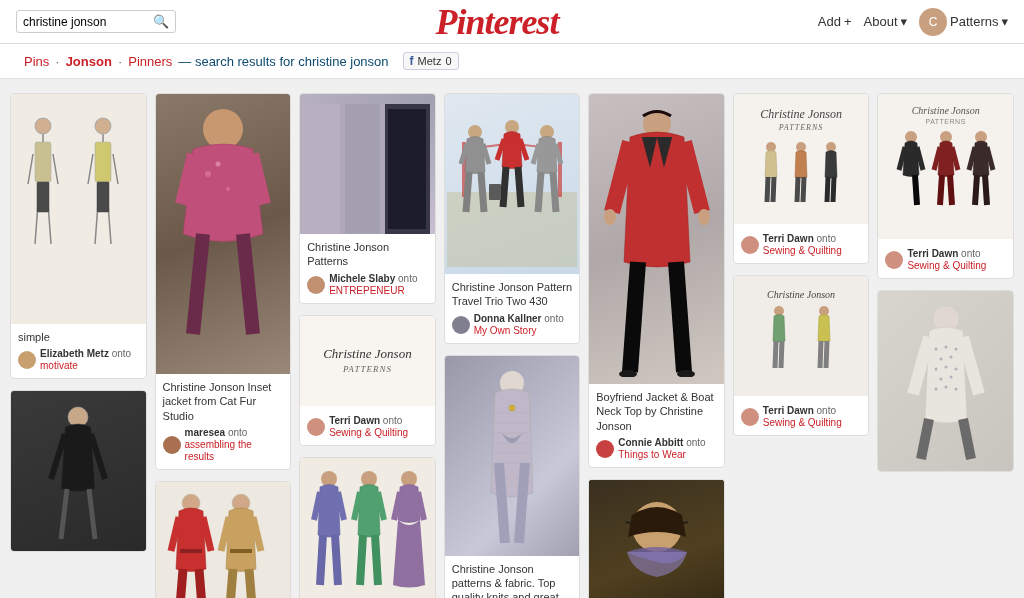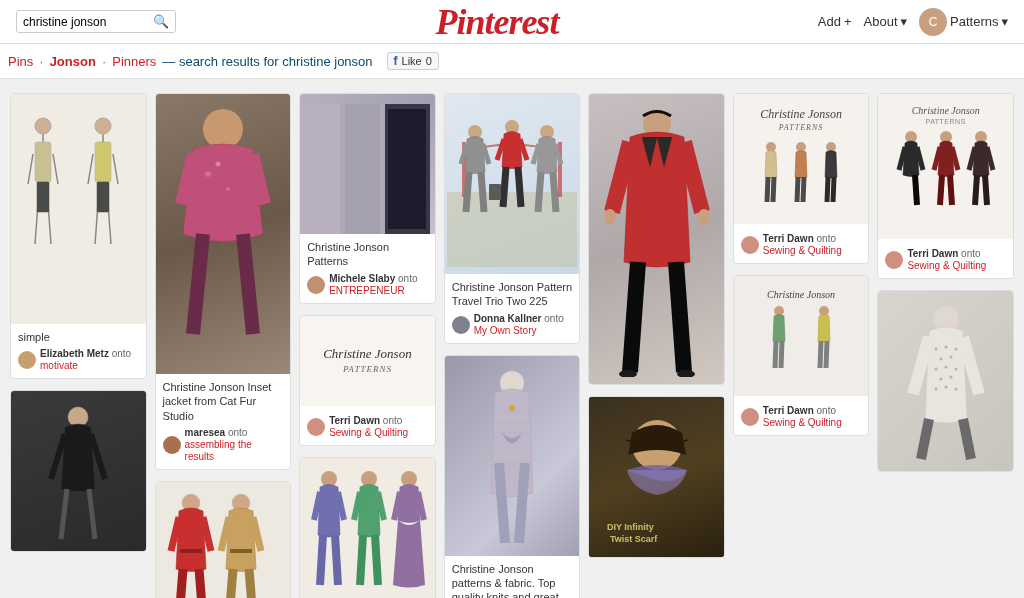--- a/index.html
+++ b/index.html
@@ -67,21 +67,21 @@
       align-items: center;
       justify-content: center;
       color: #fff;
       font-size: 12px;
     }
 
     
     #subheader {
       background: #fff;
       border-bottom: 1px solid #e0e0e0;
-      padding: 8px 8px;
+      padding: 8px 24px;
       display: flex;
       align-items: center;
       gap: 6px;
       font-size: 13px;
     }
     .crumb-link { color: #cb2027; cursor: pointer; text-decoration: none; }
     .crumb-sep { color: #666; }
     .crumb-text { color: #0c4a6e; }
     .fb-like {
       display: flex;
@@ -198,21 +198,21 @@
 
 <div id="subheader">
   <a class="crumb-link">Pins</a>
   <span class="crumb-sep">·</span>
   <a class="crumb-link bold-red">Jonson</a>
   <span class="crumb-sep">·</span>
   <a class="crumb-link">Pinners</a>
   <span class="crumb-text">— search results for christine jonson</span>
   <div class="fb-like">
     <span class="fb-icon">f</span>
-    <span>Like</span>
+    <span>Metz</span>
     <span>0</span>
   </div>
 </div>
 
 <div id="main">
   <div class="masonry">
 
     
     <div class="pin-card">
       <div class="pin-img">
@@ -432,21 +432,21 @@
             <circle cx="100" cy="30" r="7" fill="#c8a880"></circle>
             <path d="M92,37 Q100,32 108,37 L110,70 Q100,73 90,70 Z" fill="#989898" stroke="#787878" stroke-width="0.5"></path>
             <line x1="92" y1="42" x2="86" y2="62" stroke="#989898" stroke-width="5"></line>
             <line x1="108" y1="42" x2="114" y2="62" stroke="#989898" stroke-width="5"></line>
             <path d="M94,70 L91,110" stroke="#888888" stroke-width="7"></path>
             <path d="M106,70 L109,110" stroke="#888888" stroke-width="7"></path>
           </svg>
         </div>
       </div>
       <div class="pin-footer">
-        <div class="pin-desc">Christine Jonson Pattern Travel Trio Two 225</div>
+        <div class="pin-desc">Christine Jonson Pattern Travel Trio Two 430</div>
         <div class="pinner-row">
           <div class="pinner-avatar" style="background:#808090;"></div>
           <div class="pinner-text">
             <span class="pinner-name">Donna Kallner</span>
             <span> onto </span>
             <span class="board-name">My Own Story</span>
           </div>
         </div>
       </div>
     </div>
@@ -500,20 +500,31 @@
 
             <ellipse cx="8" cy="115" rx="6" ry="8" fill="#c8a080"></ellipse>
             <ellipse cx="102" cy="115" rx="6" ry="8" fill="#c8a080"></ellipse>
 
             <path d="M36,160 L28,270" stroke="#0a0a0a" stroke-width="16"></path>
             <path d="M74,160 L82,270" stroke="#0a0a0a" stroke-width="16"></path>
 
             <ellipse cx="26" cy="272" rx="9" ry="4" fill="#1a1a1a"></ellipse>
             <ellipse cx="84" cy="272" rx="9" ry="4" fill="#1a1a1a"></ellipse>
           </svg>
+        </div>
+      </div>
+      <div class="pin-footer">
+        <div class="pin-desc">Boyfriend Jacket &amp; Boat Neck Top by Christine Jonson</div>
+        <div class="pinner-row">
+          <div class="pinner-avatar" style="background:#c84040;"></div>
+          <div class="pinner-text">
+            <span class="pinner-name">Connie Abbitt</span>
+            <span> onto </span>
+            <span class="board-name">Things to Wear</span>
+          </div>
         </div>
       </div>
     </div>
 
     <div class="pin-card">
       <div class="pin-img">
         <div style="width:100%; height:160px; background: #2a2a2a; display:flex; align-items:center; justify-content:center; position:relative;">
 
           <div style="width:100%; height:100%; background: linear-gradient(160deg, #3a3020, #504020, #2a2010); position:relative; display:flex; align-items:center; justify-content:center;">
             <svg width="110" height="145" viewBox="0 0 110 145">

